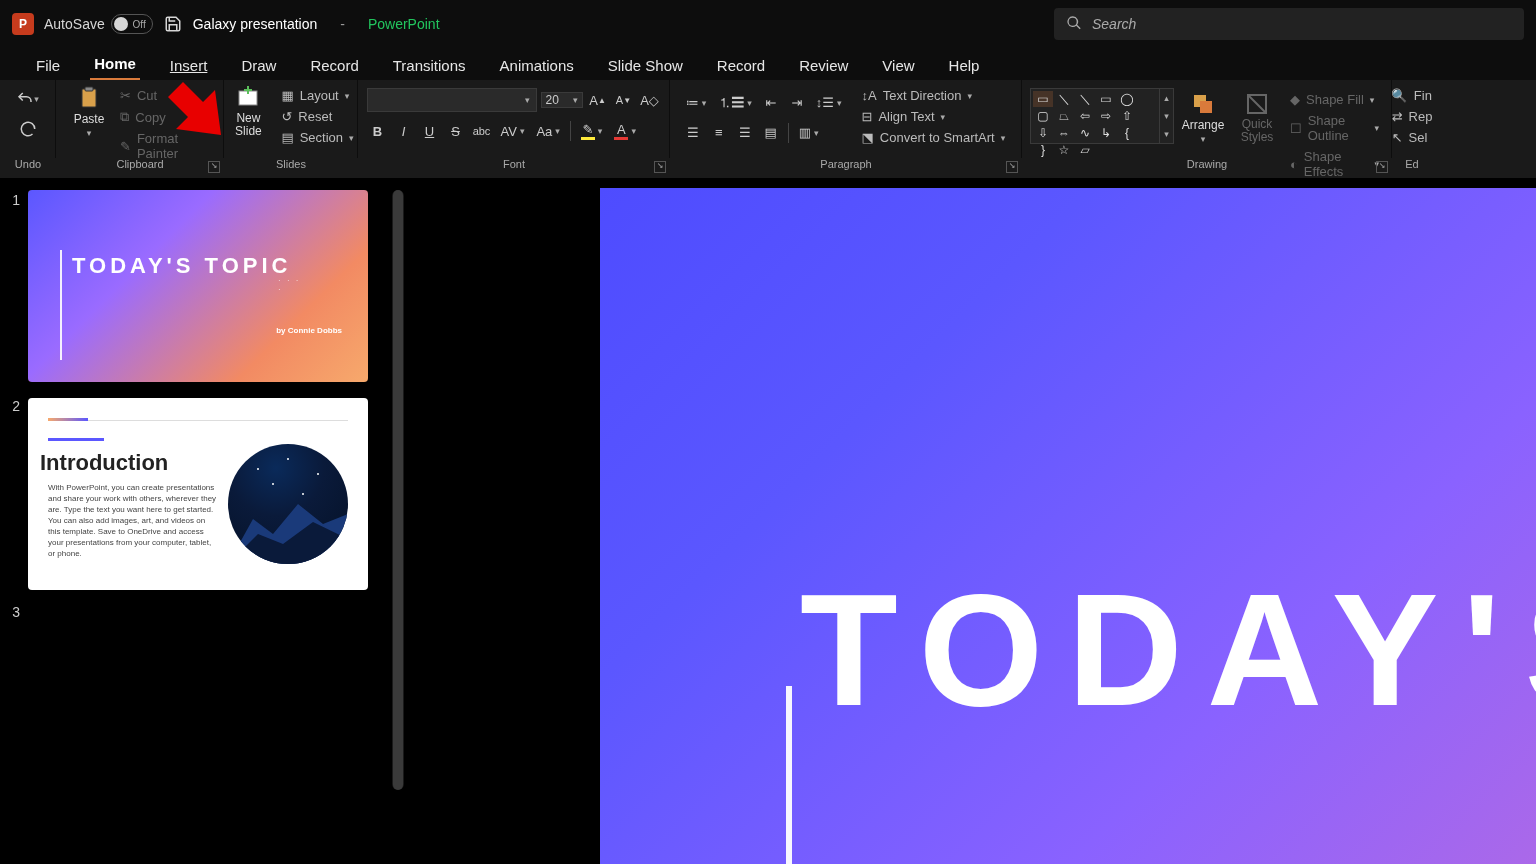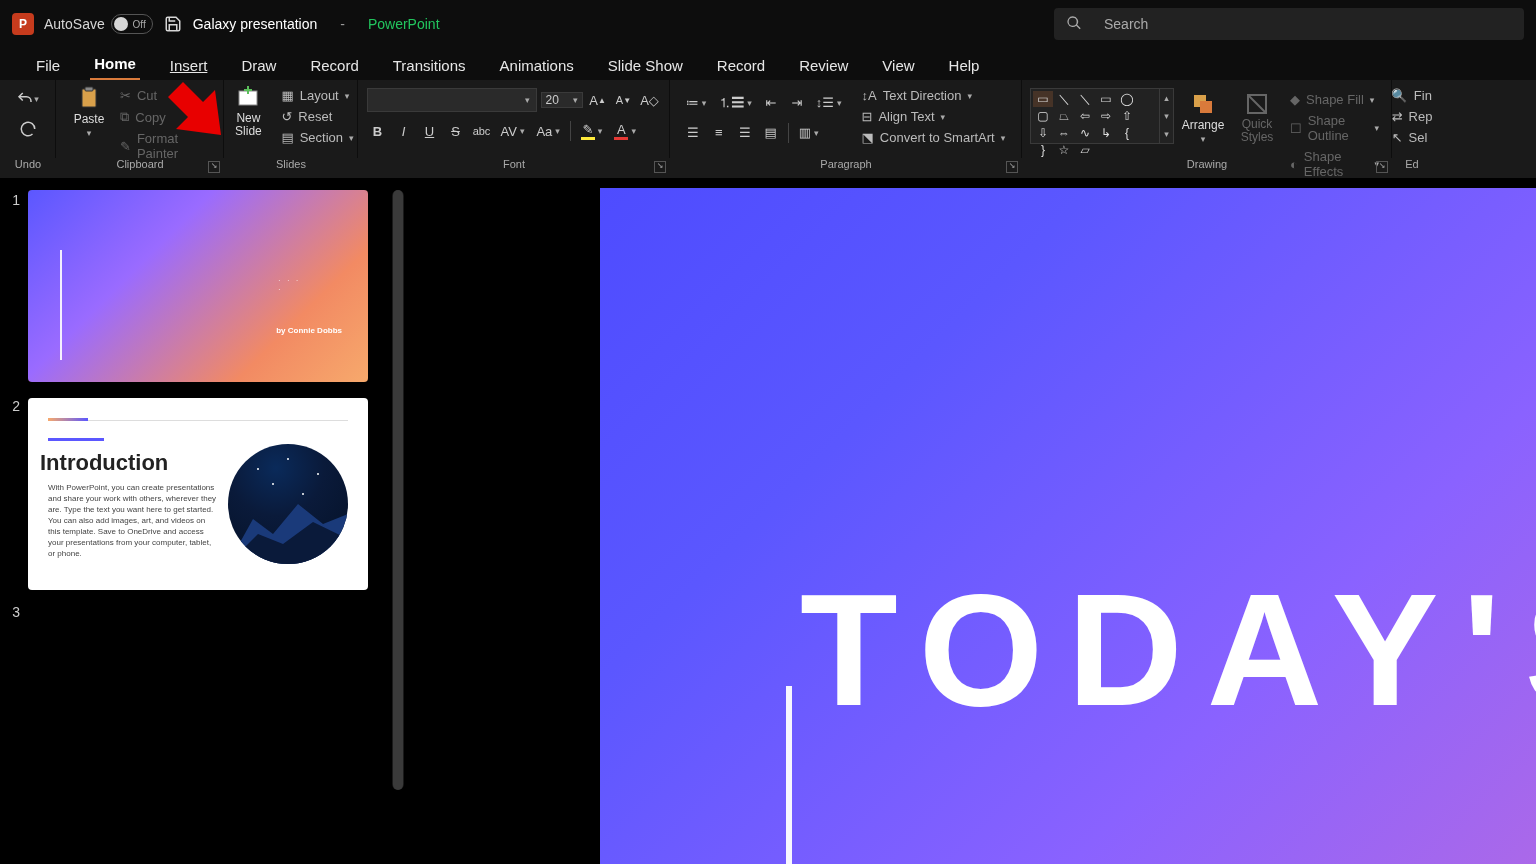--- a/index.html
+++ b/index.html
@@ -6,21 +6,21 @@
   html, body { width: 1536px; height: 864px; overflow: hidden; font-family: "Segoe UI", Arial, sans-serif; background: #000; color: #d6d6d6; }
   
   .title-bar { height: 48px; display: flex; align-items: center; padding: 0 12px; gap: 10px; font-size: 14px; background:#0d0d0d; }
   .app-badge { width: 22px; height: 22px; border-radius: 4px; background: #c63b1d; color:#fff; font-weight:700; font-size:12px; display:flex; align-items:center; justify-content:center; }
   .autosave-toggle { display:flex; align-items:center; gap:6px; }
   .toggle-track { width:42px; height:20px; border:1px solid #555; border-radius:11px; position:relative; background:#0d0d0d; display:flex; align-items:center; justify-content:flex-end; padding-right:6px; font-size:10px; color:#aaa;}
   .toggle-knob { position:absolute; left:2px; top:2px; width:14px; height:14px; border-radius:50%; background:#d6d6d6;}
   .save-icon { width:20px; height:20px; display:flex; align-items:center; justify-content:center; color:#d6d6d6;}
   .doc-title { color:#fff; font-size:14px; }
   .title-spacer { flex:1; }
-  .search-box { width:470px; height:32px; border-radius:4px; background:#222; display:flex; align-items:center; gap:22px; padding:0 12px; color:#aaa; font-size:14px;}
+  .search-box { width:470px; height:32px; border-radius:4px; background:#222; display:flex; align-items:center; gap:10px; padding:0 12px; color:#aaa; font-size:14px;font-style:italic;}
   .search-box svg { width:16px; height:16px; fill:#aaa;}
   
   .tab-strip { height:32px; display:flex; align-items:flex-end; padding:0 32px; gap:26px; font-size:15px; background:#0d0d0d; }
   .tab-strip .tab { padding:4px 4px 6px 4px; color:#e6e6e6; cursor:pointer; }
   .tab-strip .tab.active { border-bottom:2px solid #d97a3b; color:#fff; font-weight:600;}
   
   .ribbon-wrap { background:#1a1a1a; height:98px; display:flex; flex-direction:column; }
   .ribbon { height:78px; display:flex; }
   .group { display:flex; flex-direction:column; align-items:center; border-right:1px solid #0d0d0d; padding:2px 8px 0 8px; position:relative;}
   .group-label-row { height:20px; display:flex; background:#1a1a1a; }
@@ -398,20 +398,21 @@
 <div class="workspace">
   <div class="thumb-panel">
     <div class="thumb-numcol">
       <div class="thumb-num">1</div>
       <div class="thumb-num">2</div>
       <div class="thumb-num">3</div>
     </div>
     <div class="thumbs">
       <div class="thumb sl1 selected">
         <div class="bar"></div>
+        <h1>TODAY'S TOPIC</h1>
         <div class="dots">· · ·<br>·</div>
         <div class="author">by Connie Dobbs</div>
       </div>
       <div class="thumb sl3">
         <div class="hr"></div>
           <div class="gr"></div>
           <div class="ub"></div>
         <h3>Introduction</h3>
         <p>With PowerPoint, you can create presentations and share your work with others, wherever they are. Type the text you want here to get started. You can also add images, art, and videos on this template. Save to OneDrive and access your presentations from your computer, tablet, or phone.</p>
         <div class="circle3">

